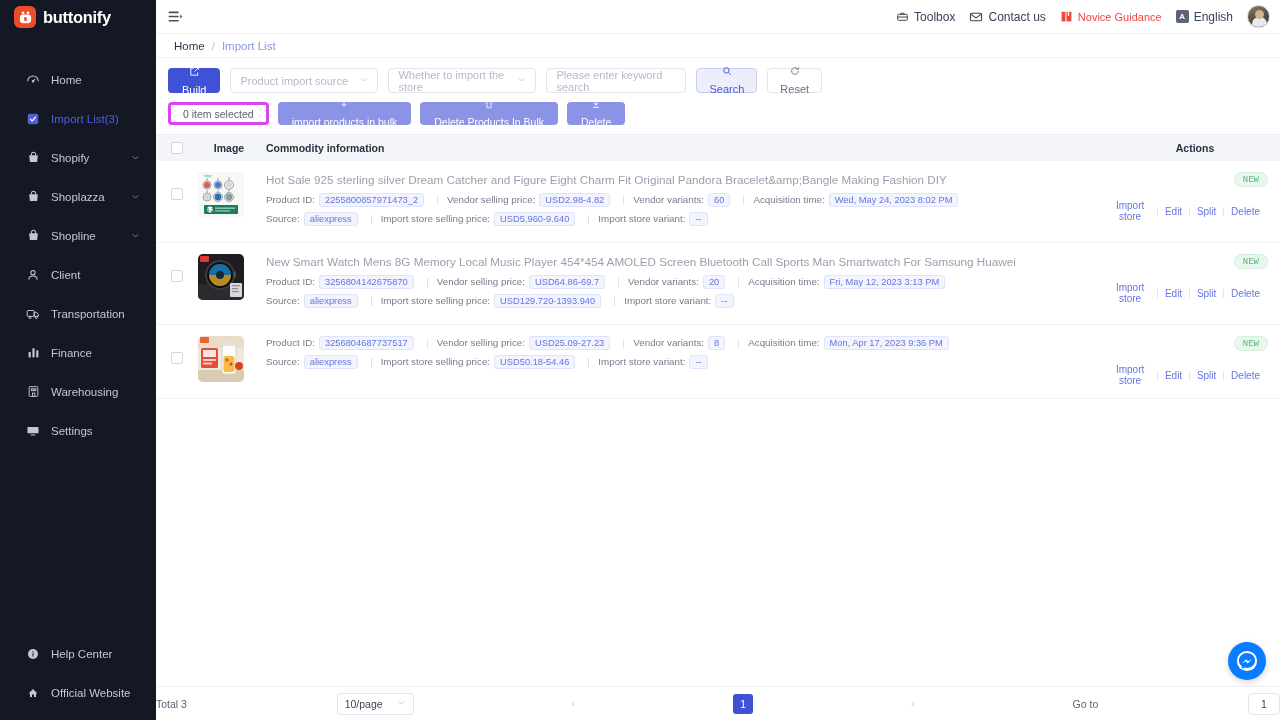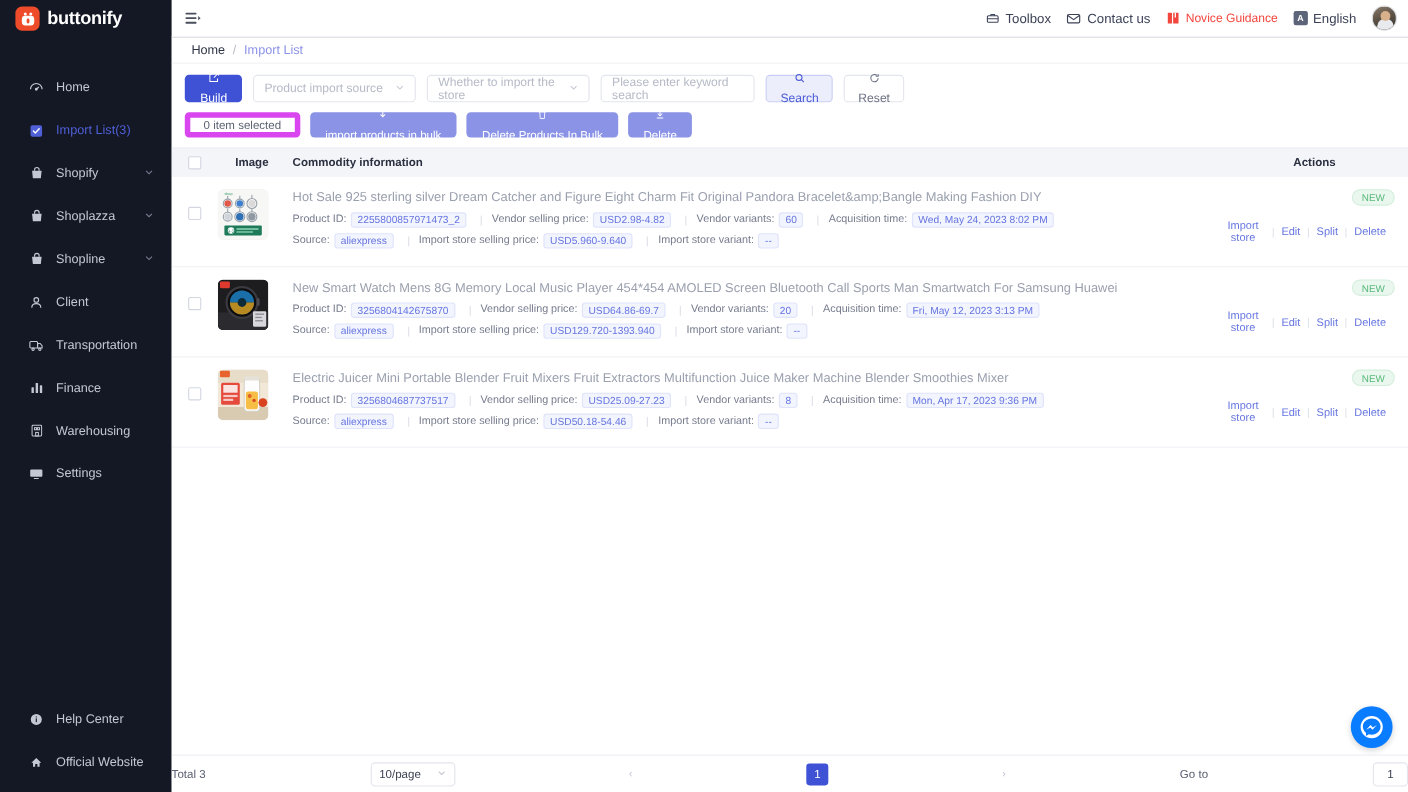--- a/index.html
+++ b/index.html
@@ -173,21 +173,21 @@
     background: #fff; color: #6b7183; border: 1px solid #e3e5ec;
     height: 25px; padding: 0 12px;
   }
 
   .bulkbar {
     display: flex; align-items: center; gap: 9px;
     padding: 9px 0 9px 12px;
     flex: 0 0 auto;
   }
   .chip-count {
-    height: 23px; border: 5px solid #d946ef; border-radius: 4px;
+    height: 23px; border: 3px solid #d946ef; border-radius: 4px;
     background: #fff; display: flex; align-items: center;
     padding: 0 12px; font-size: 10.5px; color: #5c6274;
   }
   .btn-bulk {
     background: #8b93e6; color: #fff; border: none;
     height: 23px; padding: 0 14px; font-size: 10.5px;
   }
 
   
   .tbl-head {
@@ -241,21 +241,21 @@
     margin-right: 4px;
   }
   .divider {
     display: inline-block; width: 1px; height: 9px;
     background: #dfe1e8; margin: 0 9px;
   }
   .badge-new {
     display: inline-flex; align-items: center; justify-content: center;
     background: #eaf7ee; color: #57b97a;
     border: 1px solid #d4eedd; border-radius: 9px;
-    height: 15px; padding: 0 8px; font-size: 9px;
+    height: 15px; padding: 0 8px; font-size: 9px; font-family: Liberation Mono, monospace;
   }
   .acts {
     display: flex; align-items: center; justify-content: flex-end;
     font-size: 10px; color: #6675e0; margin-top: 13px;
     padding-right: 8px;
   }
   .acts a { color: #6675e0; text-decoration: none; cursor: pointer; }
   .acts .vs {
     display: inline-block; width: 1px; height: 9px;
     background: #e2e4ec; margin: 0 7px;
@@ -790,21 +790,20 @@
                   <rect x="24" y="8" width="14" height="30" rx="3" fill="#fdfdfd" stroke="#d7d2c8" stroke-width="1"></rect>
                   <rect x="25.5" y="20" width="11" height="16" rx="2" fill="#f5b324" opacity=".85"></rect>
                   <circle cx="29" cy="24" r="1.8" fill="#e0622a"></circle>
                   <circle cx="33" cy="28" r="1.5" fill="#d8471f"></circle>
                   <rect x="24" y="6" width="14" height="4" rx="2" fill="#e5e1d8"></rect>
                   <circle cx="41" cy="30" r="4" fill="#d8421f"></circle>
                 </svg>
               </div>
             </div>
             <div class="c-info">
-              <div class="p-title">Electric Juicer Mini Portable Blender Fruit Mixers Fruit Extractors Multifunction Juice Maker Machine Blender Smoothies Mixer</div>
               <div class="p-meta">
                 <span class="lbl">Product ID:</span>
                 <span class="tag">3256804687737517</span>
                 <span class="divider"></span>
                 <span class="lbl">Vendor selling price:</span>
                 <span class="tag">USD25.09-27.23</span>
                 <span class="divider"></span>
                 <span class="lbl">Vendor variants:</span>
                 <span class="tag">8</span>
                 <span class="divider"></span>

